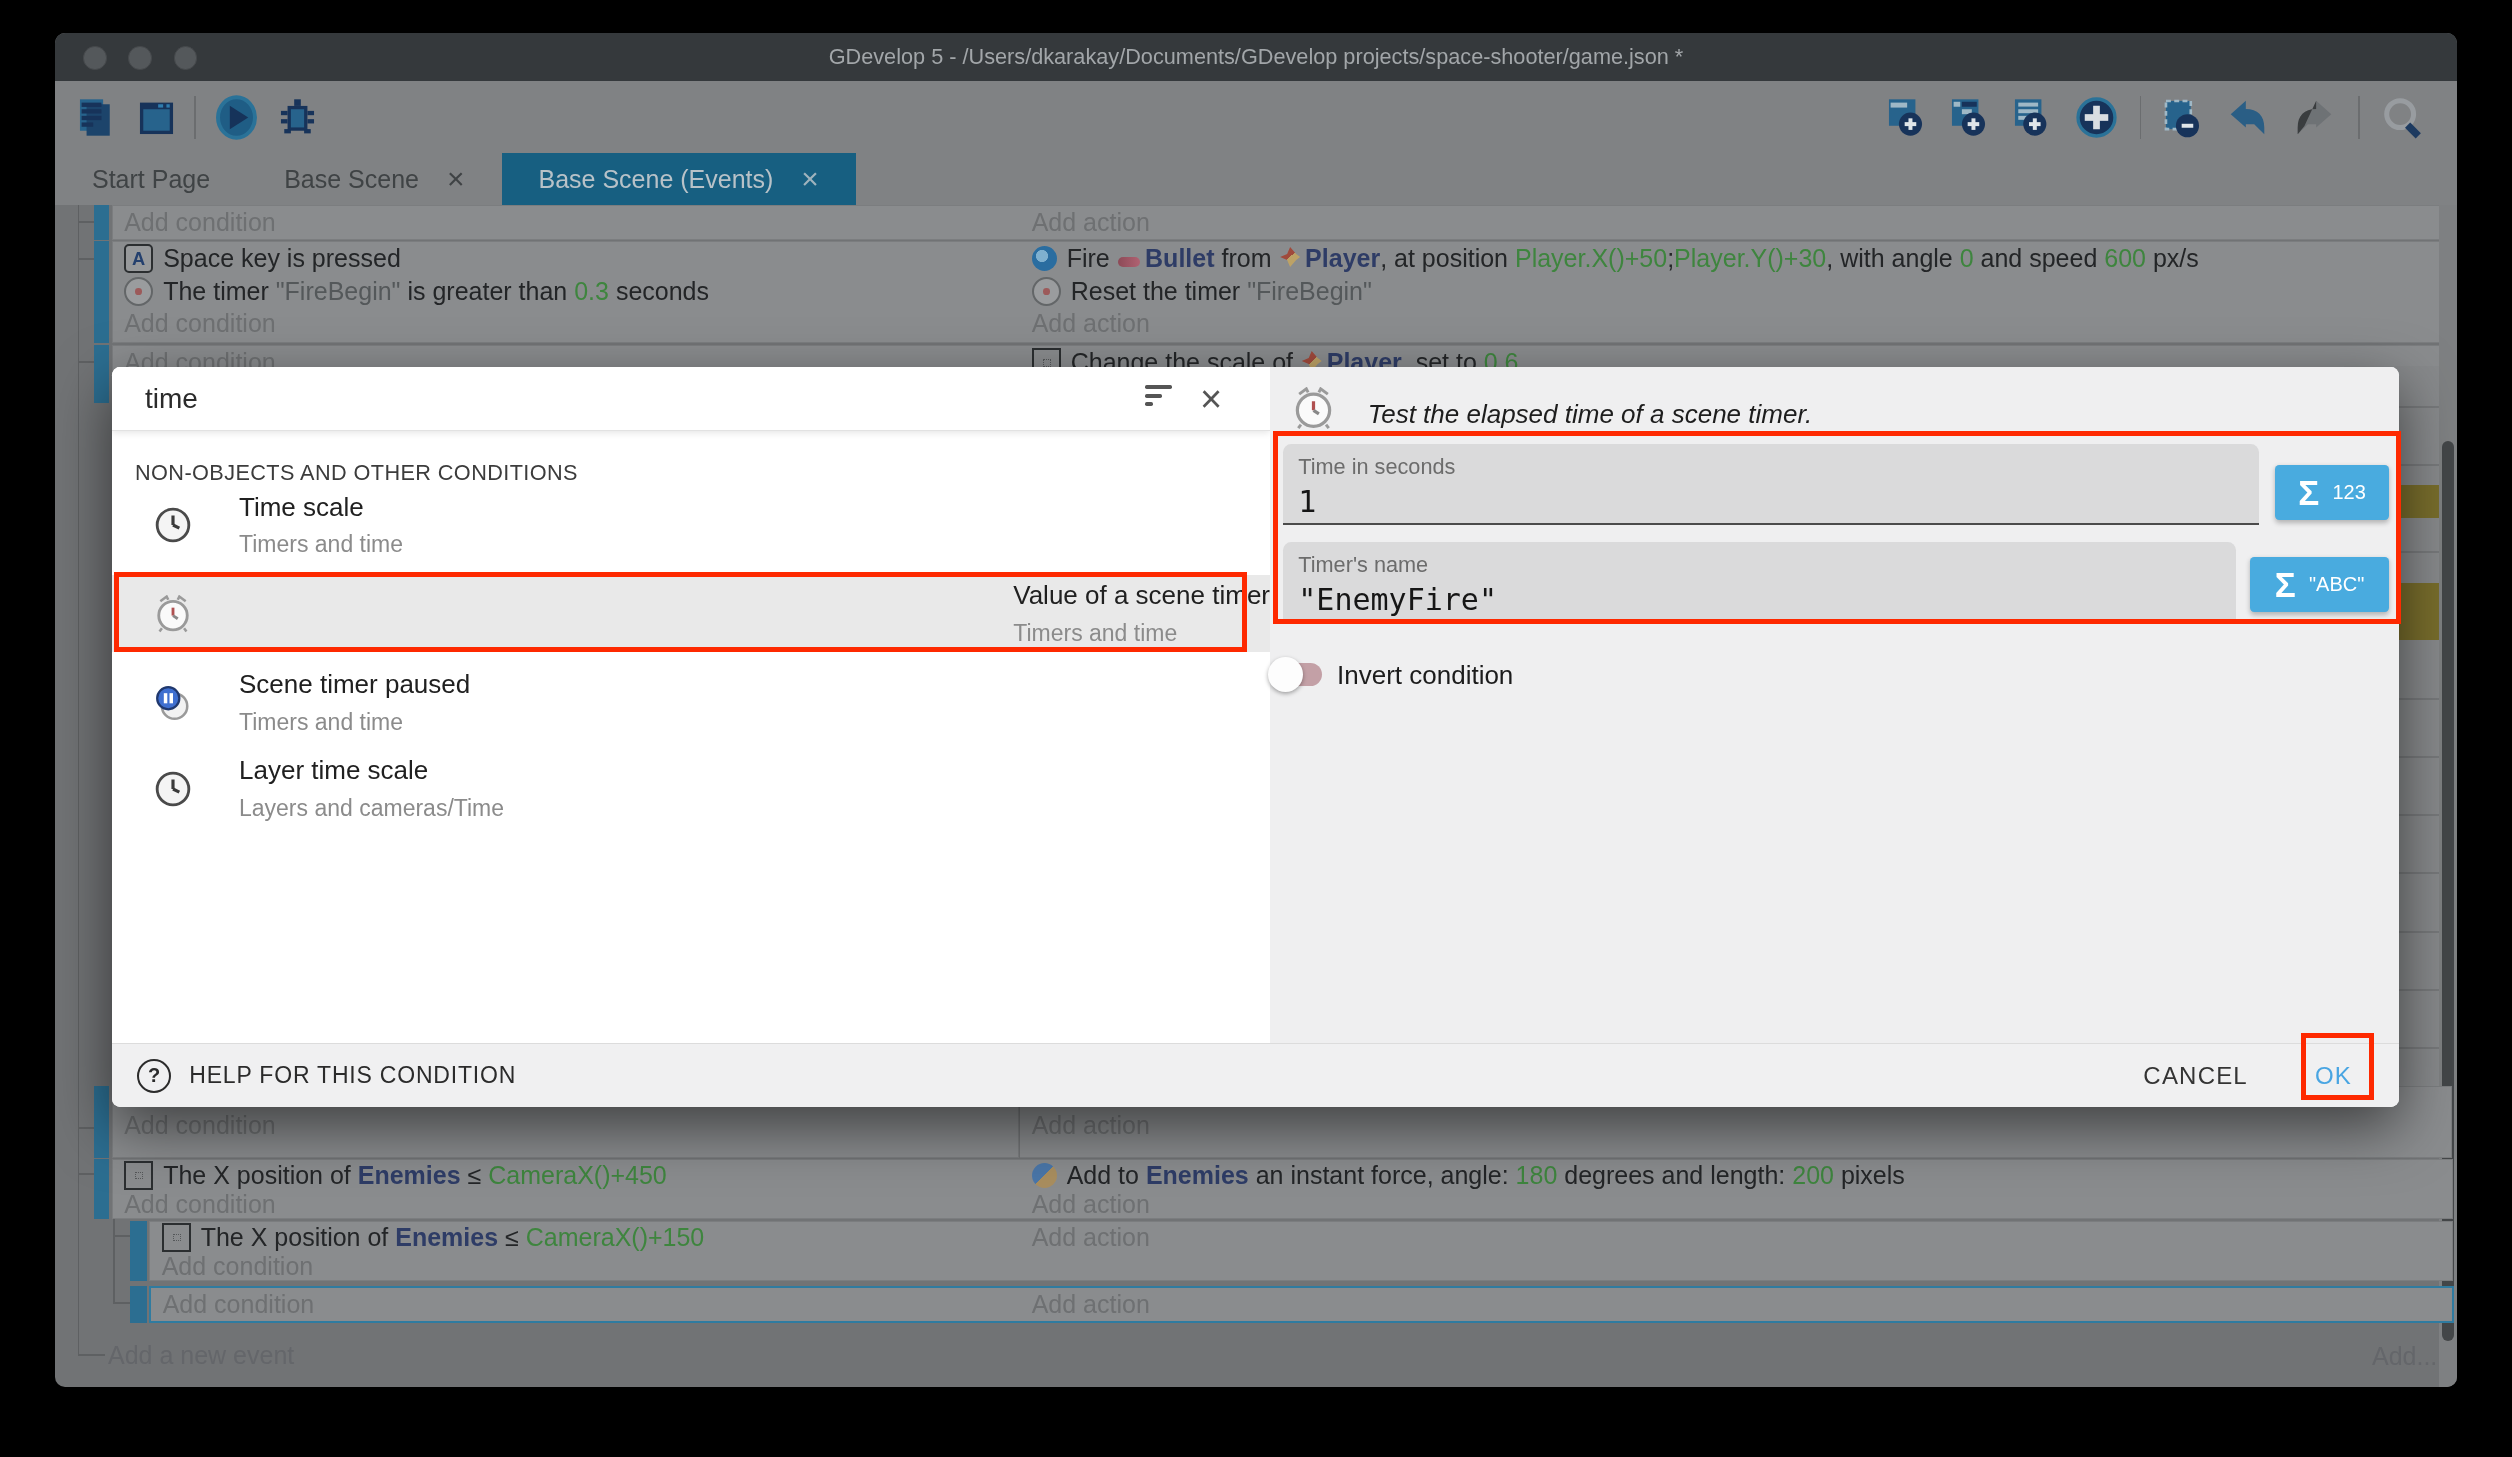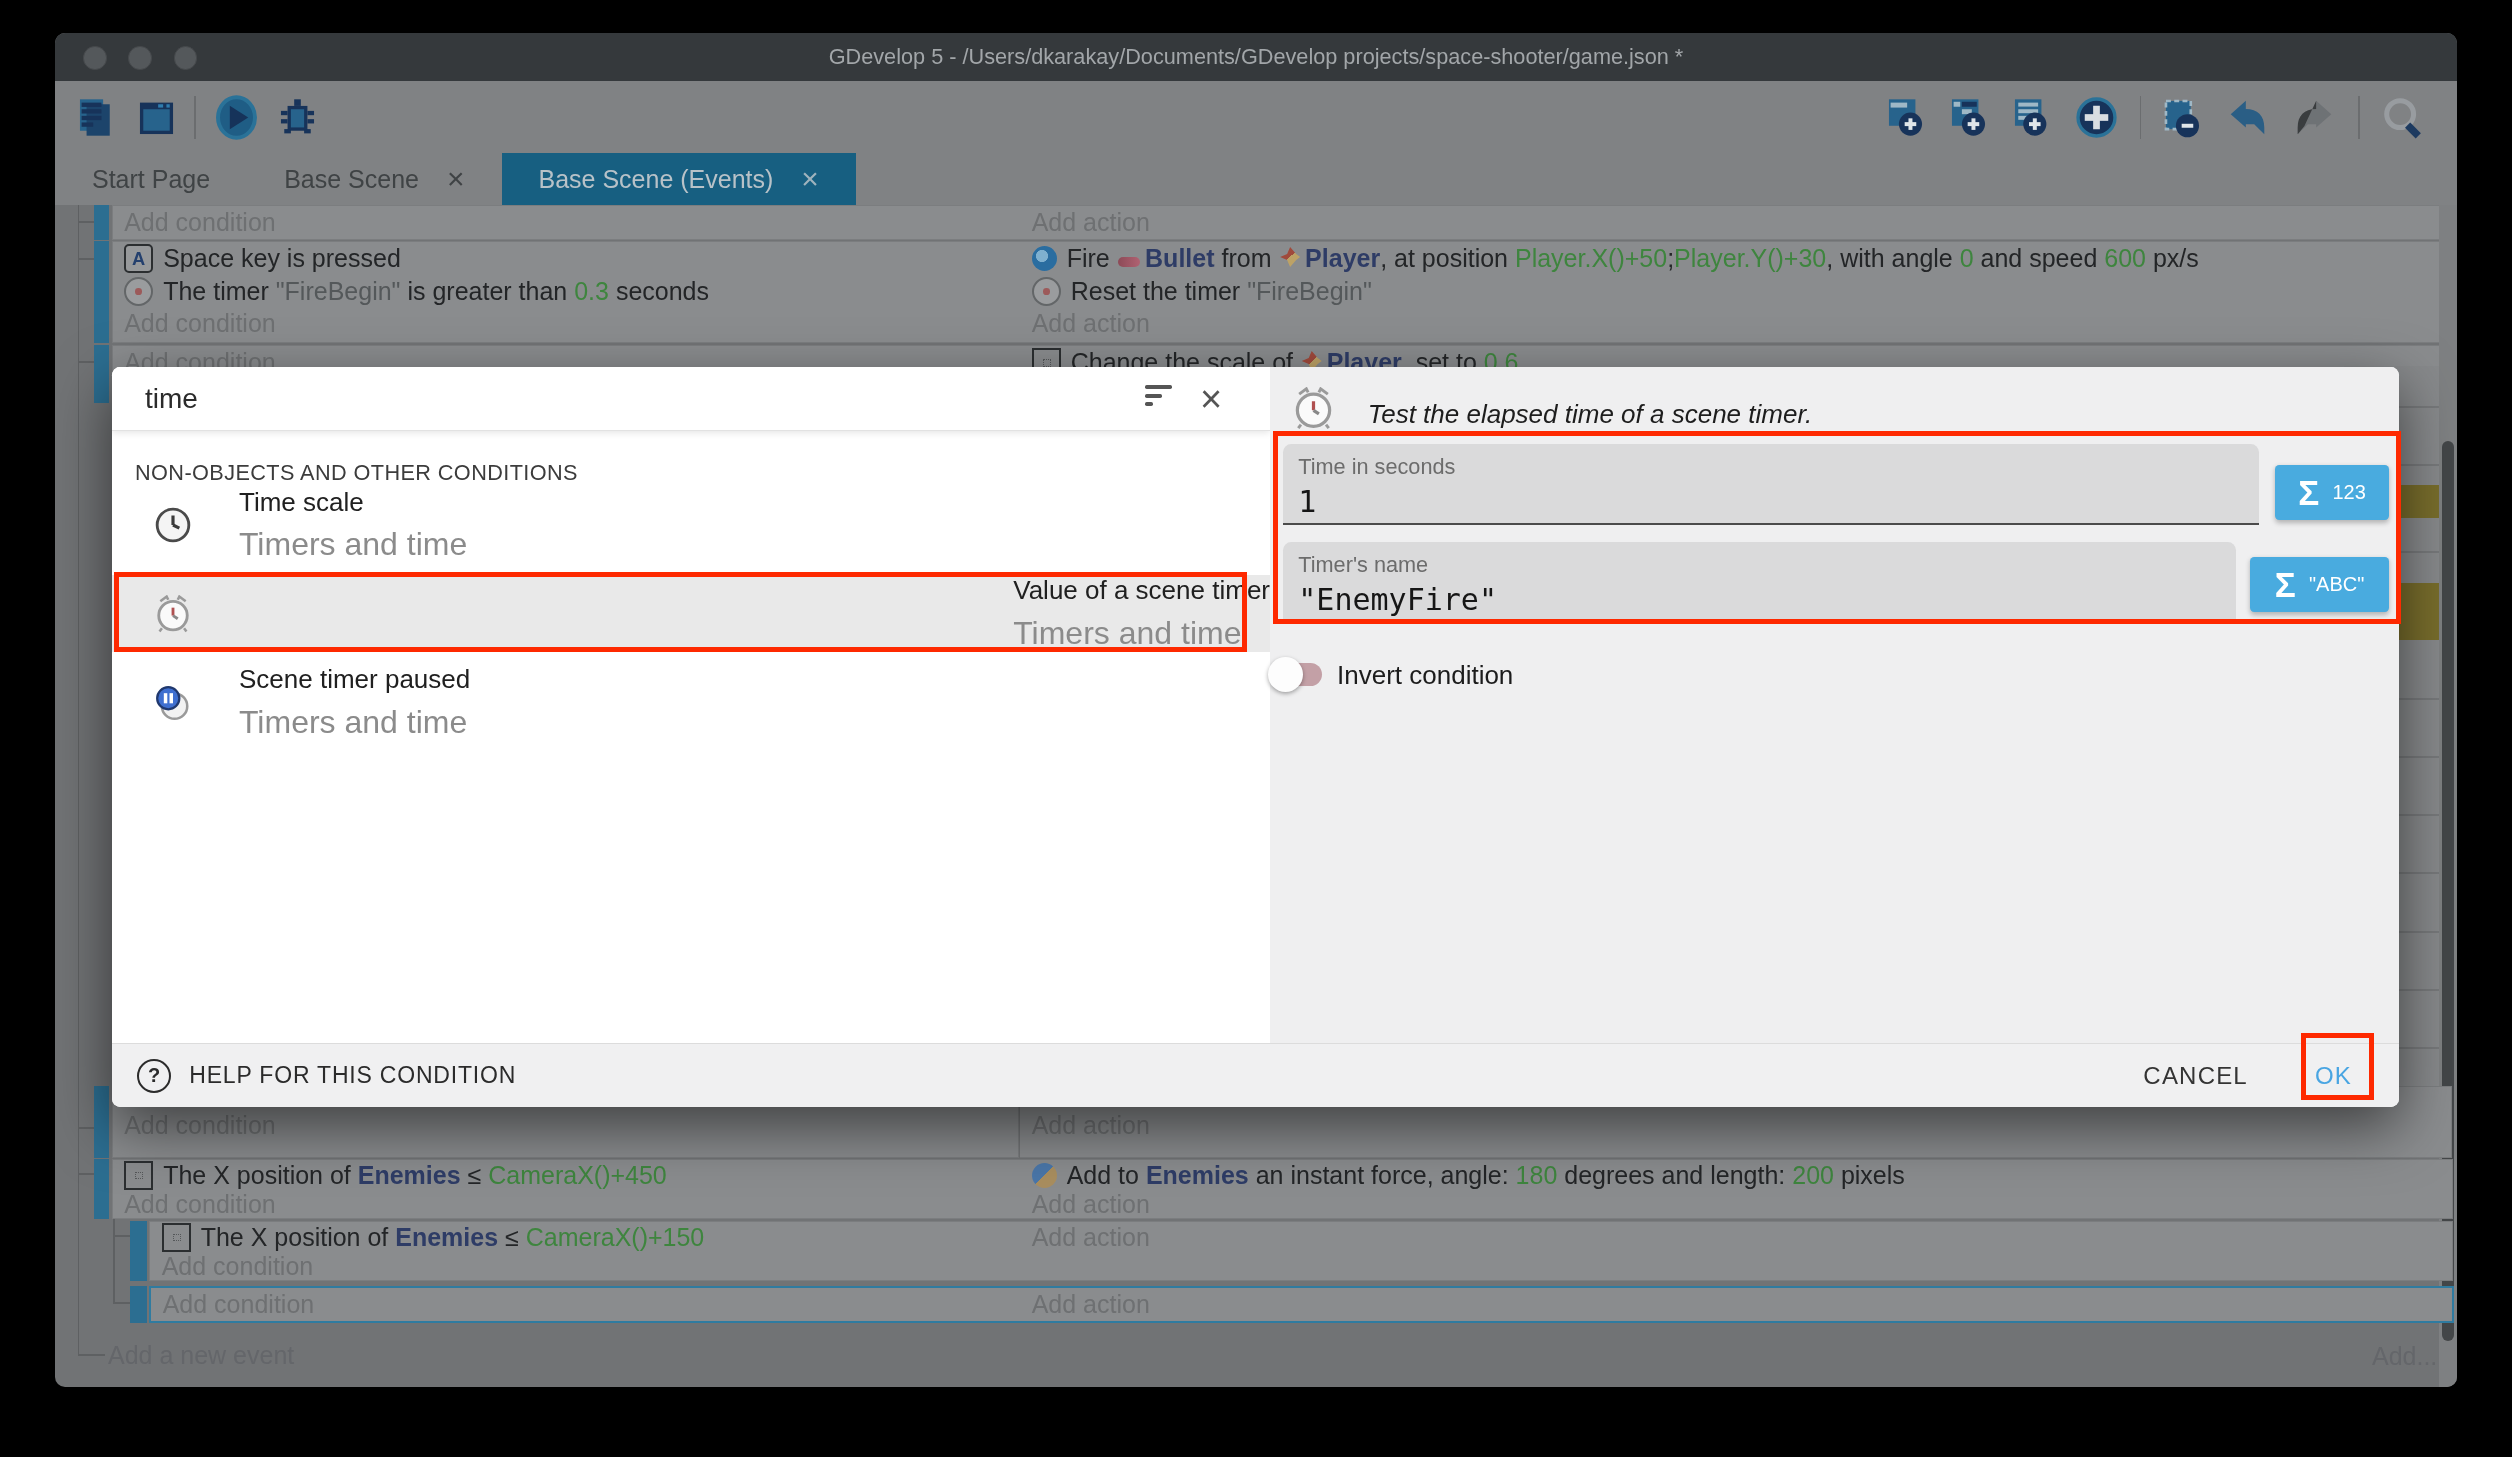--- a/index.html
+++ b/index.html
@@ -70,21 +70,21 @@
   .filter-ic{position:absolute;left:1033px;top:18.3px;width:28px;height:27px;}
   .filter-ic i{display:block;background:#555;height:4.2px;margin-bottom:4.2px;border-radius:1.7px;}
   .filter-ic i:nth-child(1){width:27px;} .filter-ic i:nth-child(2){width:16.7px;} .filter-ic i:nth-child(3){width:7.5px;}
   .close-ic{position:absolute;left:1088px;top:6.7px;font-size:38px;color:#555;line-height:50px;}
   .section-h{position:absolute;left:23px;top:93px;font-size:21.7px;color:#3c3c3c;letter-spacing:0.4px;}
   .litem{position:absolute;left:0;width:100%;display:flex;align-items:center;}
   .litem.selbg{background:#e9e9e9;justify-content:space-between;}
   .licon{flex:0 0 auto;margin-left:35px;width:52px;display:flex;justify-content:center;}
   .ltext{margin-left:40px;}
   .ltitle{font-size:26px;color:#202020;}
-  .lsub{font-size:32px;color:#8b8b8b;margin-top:8.3px;}
+  .lsub{font-size:23px;color:#8b8b8b;margin-top:8.3px;}
   .rp-head{position:absolute;left:21.7px;top:20px;display:flex;align-items:flex-end;gap:33px;font-style:italic;}
   .rp-title{font-size:26px;color:#1d1d1d;}
   .field{position:absolute;background:#dadadb;border-radius:8.3px 8.3px 0 0;border-bottom:2.5px solid #4b4b4b;}
   .flabel{position:absolute;left:15px;top:10px;font-size:21.7px;color:#6c6c6c;}
   .fvalue{position:absolute;left:15px;top:40px;font-size:30px;color:#161616;
           font-family:"DejaVu Sans Mono",monospace;}
   .sigbtn{position:absolute;height:55px;background:#49abdf;border-radius:4.2px;display:flex;align-items:center;
           justify-content:center;gap:13.3px;color:#fff;box-shadow:0 2.5px 5px rgba(0,0,0,.25);}
   .sig{font-size:35px;font-weight:bold;line-height:1;}
   .siglab{font-size:20px;}
@@ -430,20 +430,33 @@
               <rect x="6.2" y="5.8" width="2.2" height="6.4" fill="#fff"></rect>
               <rect x="9.8" y="5.8" width="2.2" height="6.4" fill="#fff"></rect>
             </svg>
         </span>
         <span class="ltext">
           <div class="ltitle">Scene timer paused</div>
           <div class="lsub">Timers and time</div>
         </span>
       </div>
 
+      <div class="litem" style="top:378px;height:87px;">
+        <span class="licon">
+          <svg width="38" height="38" viewBox="0 0 24 24">
+              <circle cx="12" cy="12" r="10" fill="#f4f4f4" stroke="#4a4a4a" stroke-width="1.8"></circle>
+              <line x1="12" y1="12" x2="12" y2="6" stroke="#3a3a3a" stroke-width="2"></line>
+              <line x1="12" y1="12" x2="16" y2="14" stroke="#3a3a3a" stroke-width="2"></line>
+            </svg>
+        </span>
+        <span class="ltext">
+          <div class="ltitle">Layer time scale</div>
+          <div class="lsub">Layers and cameras/Time</div>
+        </span>
+      </div>
     </div>
 
     <div class="dlg-right">
       <div class="rp-head">
         <span>
           <svg width="43" height="43" viewBox="0 0 24 24">
               <path d="M4 4 L8 1 L9 3" fill="none" stroke="#9a9a9a" stroke-width="1.6"></path>
               <path d="M20 4 L16 1 L15 3" fill="none" stroke="#9a9a9a" stroke-width="1.6"></path>
               <circle cx="12" cy="13" r="9" fill="#fafafa" stroke="#9a9a9a" stroke-width="1.8"></circle>
               <line x1="12" y1="13" x2="12" y2="8" stroke="#b05050" stroke-width="1.8"></line>

